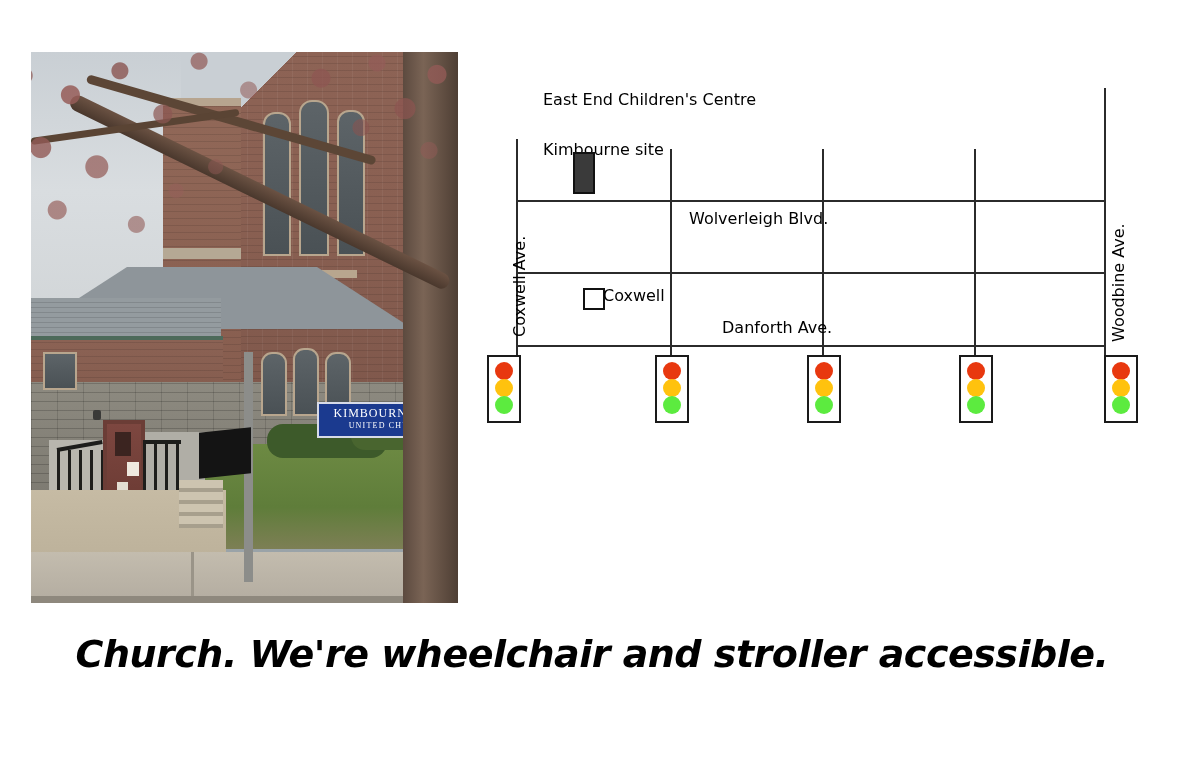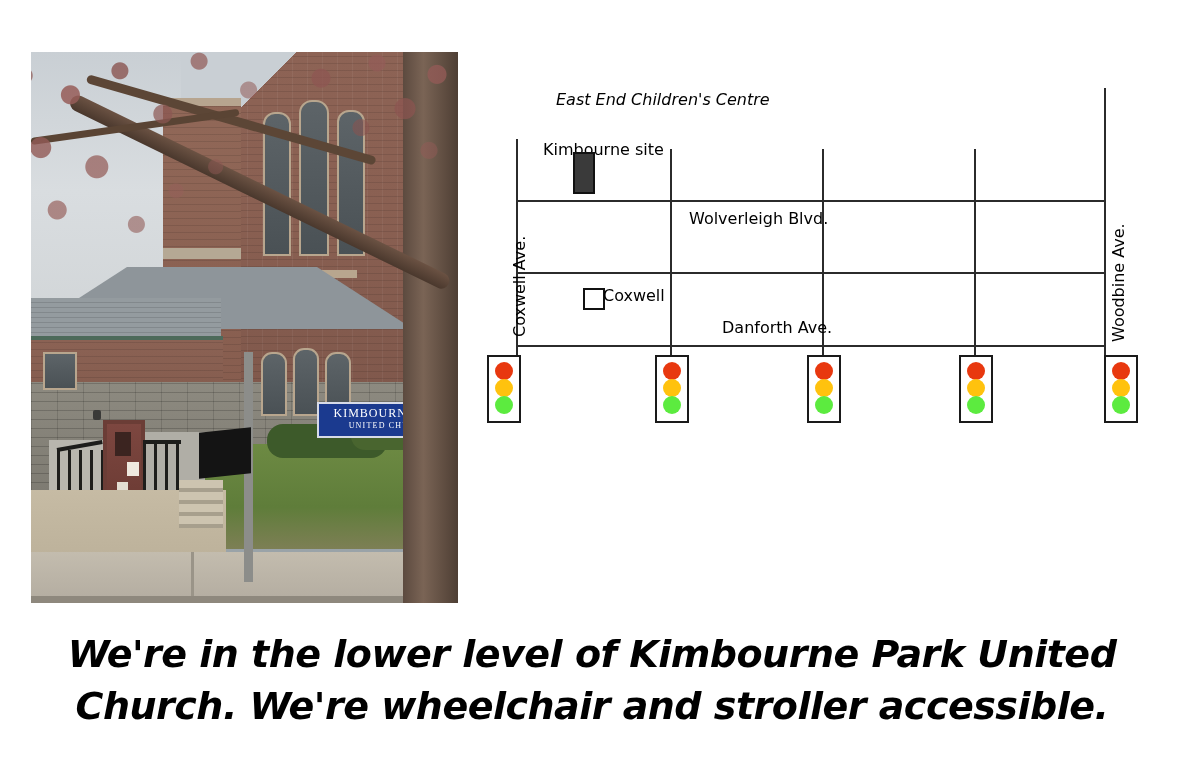--- a/index.html
+++ b/index.html
@@ -297,21 +297,21 @@
     <div class="trunk"></div>
     <div class="branch"></div>
     <div class="branch2"></div>
     <div class="branch3"></div>
     <div class="blossom"></div>
     <div class="blossom2"></div>
   </div>
 
   <div class="map">
 
-    <div class="maplabel" style="left:86px;top:38px;font-style:italic;">East End Children's Centre</div>
+    <div class="maplabel" style="left:73px;top:38px;">East End Children's Centre</div>
     <div class="maplabel" style="left:73px;top:64px;margin-top:24px;">Kimbourne site</div>
 
     <div class="vline" style="left:46px;top:87px;height:260px;"></div>
     <div class="vline" style="left:200px;top:97px;height:250px;"></div>
     <div class="vline" style="left:352px;top:97px;height:250px;"></div>
     <div class="vline" style="left:504px;top:97px;height:250px;"></div>
     <div class="vline" style="left:634px;top:36px;height:311px;"></div>
 
     <div class="hline" style="left:46px;top:148px;width:590px;"></div>
     <div class="hline" style="left:46px;top:220px;width:590px;"></div>
@@ -353,17 +353,16 @@
     </div>
 
     <div class="tl" style="left:634px;top:303px;width:30px;height:64px;">
       <div class="bulb" style="top:5px;width:18px;height:18px;background:#e8380f;"></div>
       <div class="bulb" style="top:22px;width:18px;height:18px;background:#ffc20e;"></div>
       <div class="bulb" style="top:39px;width:18px;height:18px;background:#5ceb3f;"></div>
     </div>
   </div>
 
   <div class="caption">
-    <div>We're in the lower level of Kimbourne Park United</div>
     <div>Church.  We're wheelchair and stroller accessible.</div>
   </div>
 
 </div>
 
 </body></html>

